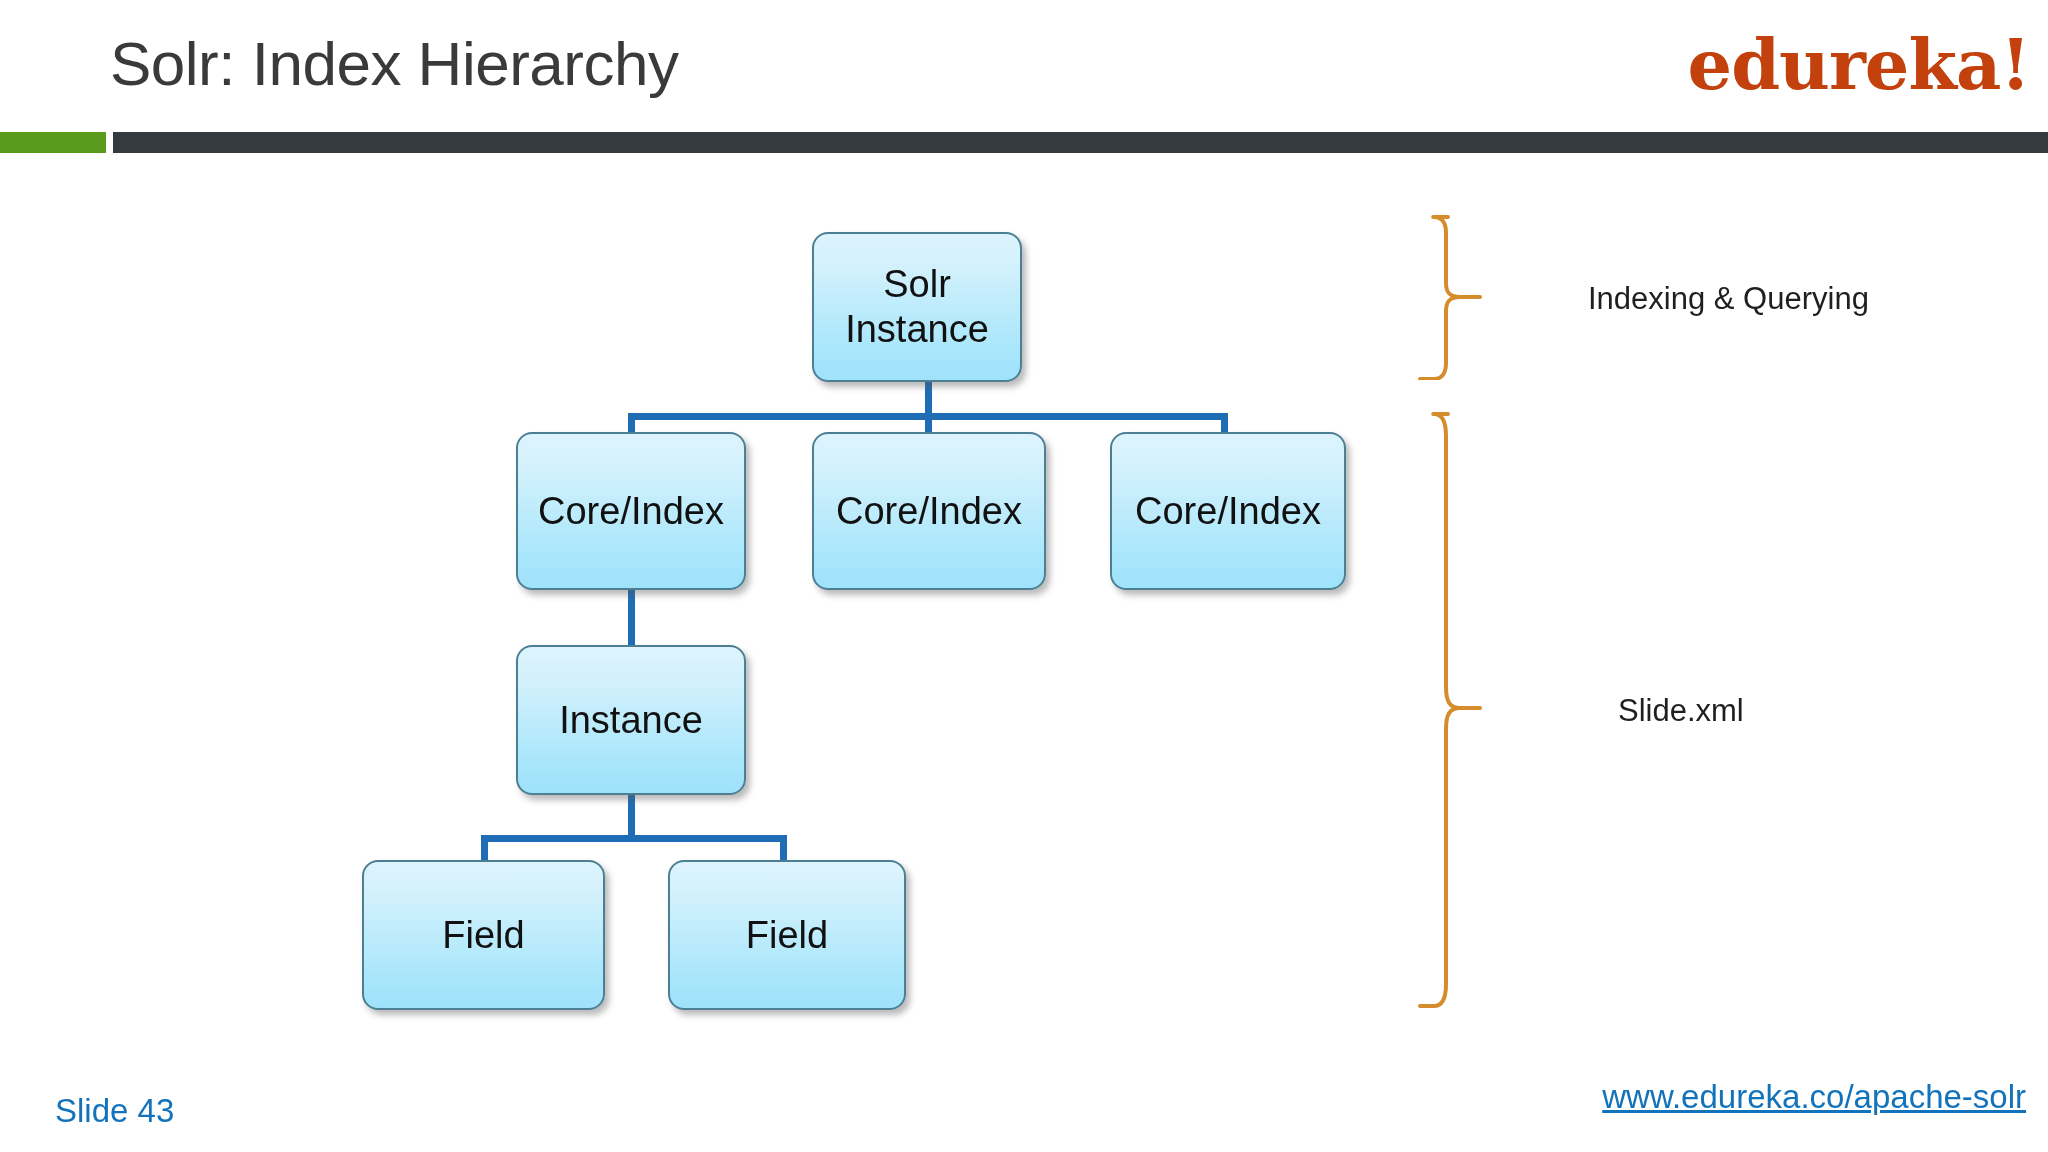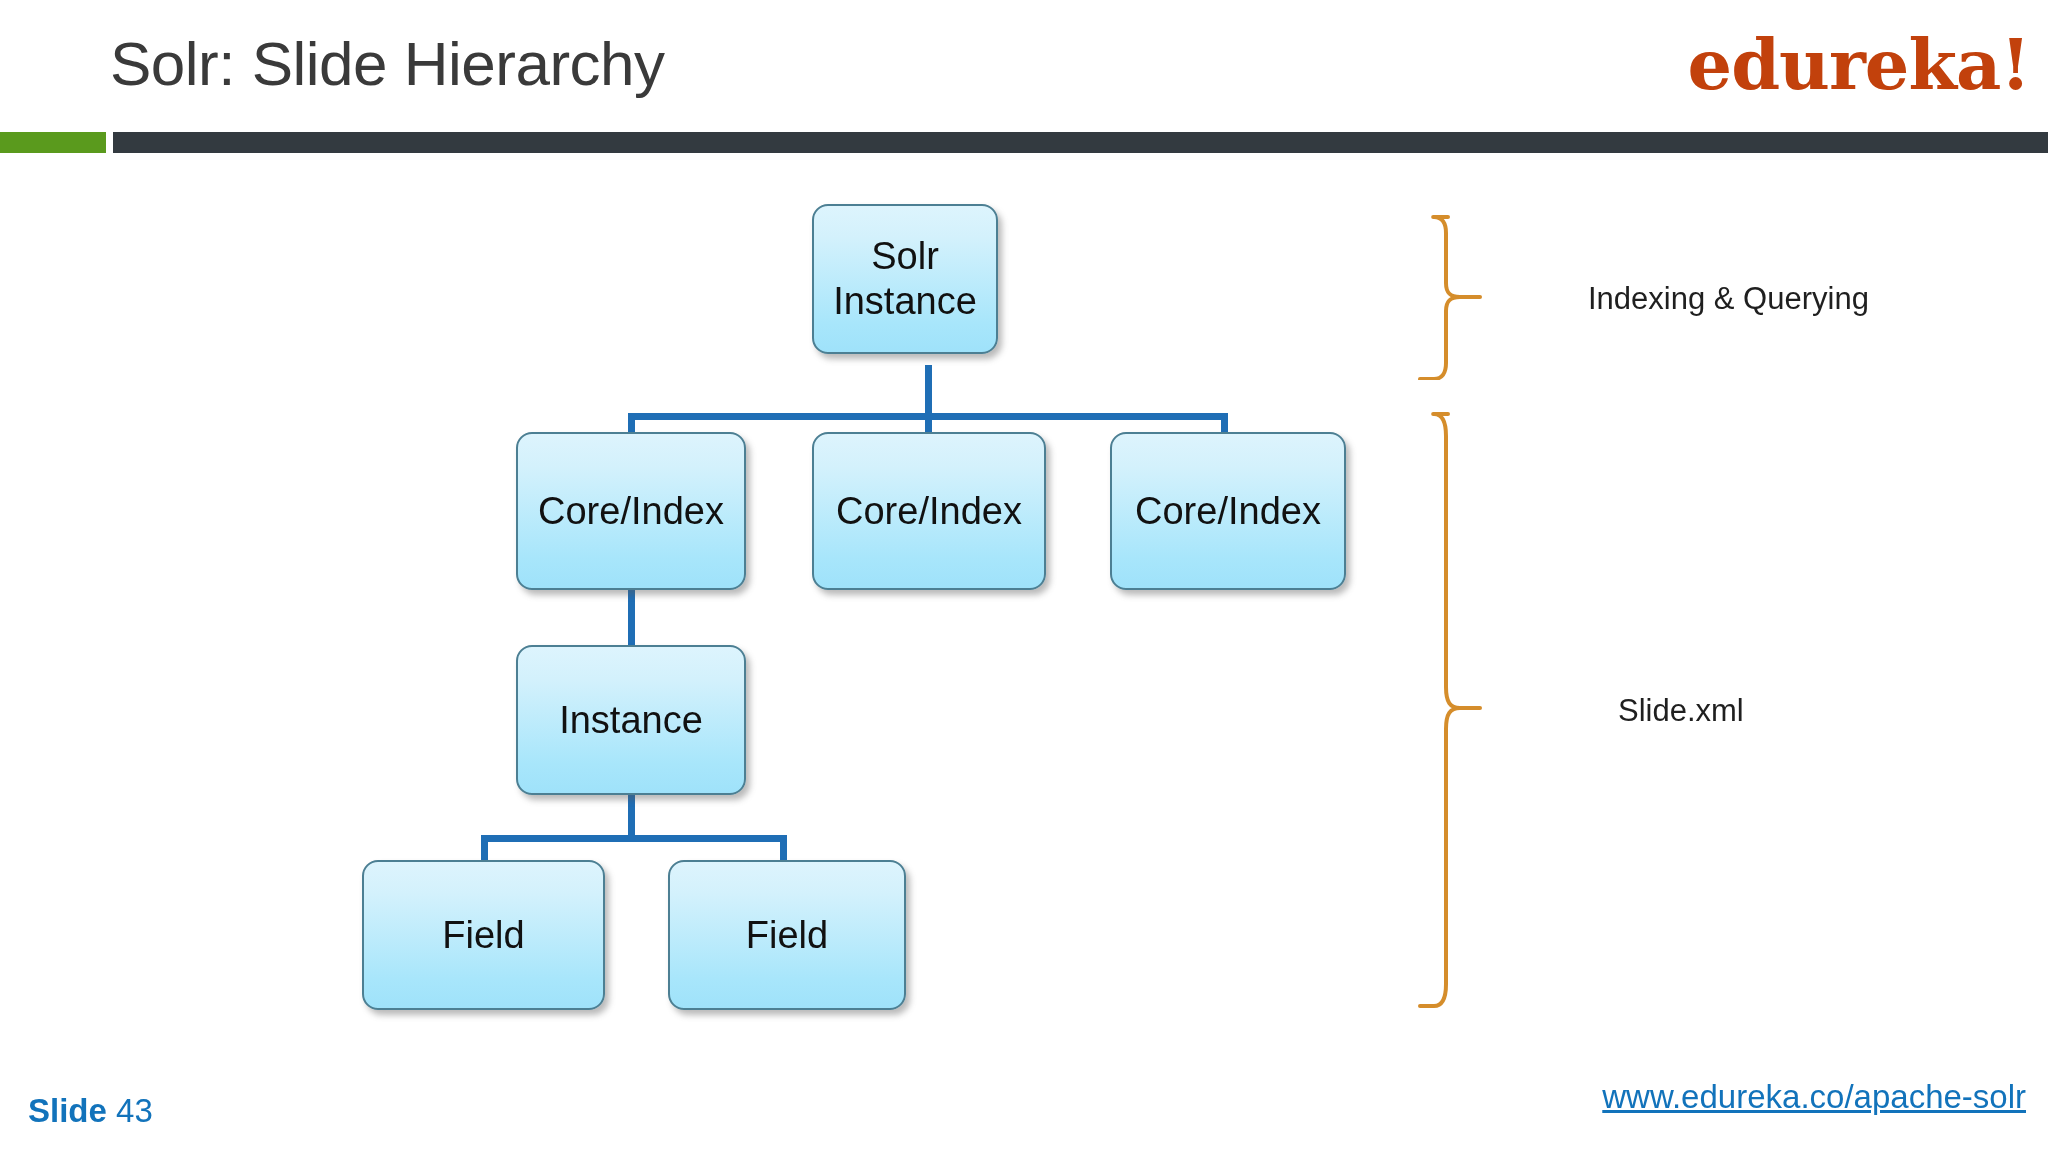--- a/index.html
+++ b/index.html
@@ -93,57 +93,57 @@
 
   
   .footer-slide {
     position: absolute;
     left: 28px;
     bottom: 22px;
     font-size: 33px;
     color: #1273bb;
     white-space: nowrap;
   }
-  .footer-slide b { font-weight: bold; }
+  .footer-slide b { font-weight: normal; margin-left: 27px; }
   .footer-link {
     position: absolute;
     right: 22px;
     bottom: 36px;
     font-size: 33px;
     color: #1273bb;
     text-decoration: underline;
     white-space: nowrap;
   }
 </style>
 </head>
 <body>
 
 <div id="slide">
 
-  <div class="slide-title">Solr: Slide Hierarchy</div>
+  <div class="slide-title">Solr: Index Hierarchy</div>
   <div class="logo">edureka!</div>
   <div class="rule-green"></div>
   <div class="rule-dark"></div>
 
   <div class="conn" style="left:925px; top:365px; width:7px; height:68px;"></div>
 
   <div class="conn" style="left:628px; top:413px; width:600px; height:7px;"></div>
 
   <div class="conn" style="left:628px; top:413px; width:7px; height:22px;"></div>
 
   <div class="conn" style="left:1221px; top:413px; width:7px; height:22px;"></div>
 
   <div class="conn" style="left:628px; top:590px; width:7px; height:58px;"></div>
 
   <div class="conn" style="left:628px; top:795px; width:7px; height:46px;"></div>
   <div class="conn" style="left:481px; top:835px; width:306px; height:7px;"></div>
   <div class="conn" style="left:481px; top:835px; width:7px; height:28px;"></div>
   <div class="conn" style="left:780px; top:835px; width:7px; height:28px;"></div>
 
-  <div class="node" style="left:812px; top:204px; width:186px; height:150px;">
+  <div class="node" style="left:812px; top:232px; width:210px; height:150px;">
     <span class="node-label">Solr<br>Instance</span>
   </div>
 
   <div class="node" style="left:516px; top:432px; width:230px; height:158px;">
     <span class="node-label">Core/Index</span>
   </div>
 
   <div class="node" style="left:812px; top:432px; width:234px; height:158px;">
     <span class="node-label">Core/Index</span>
   </div>

